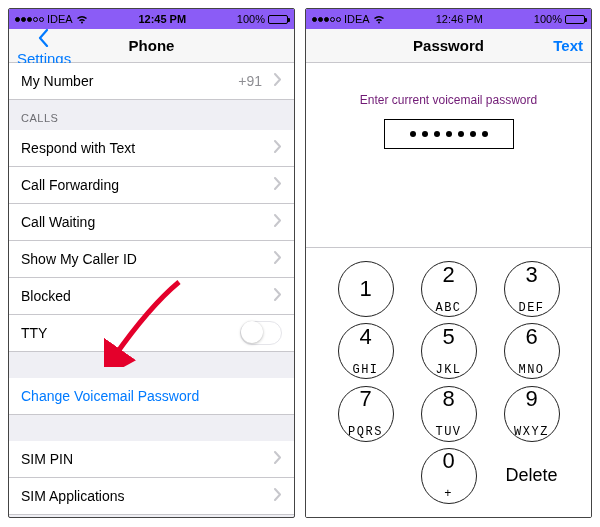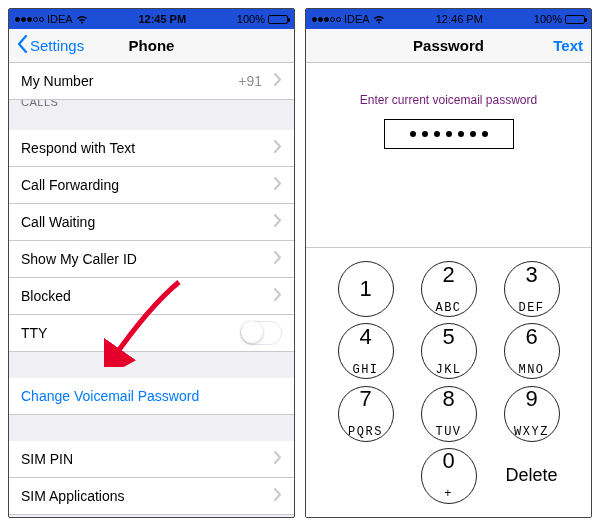--- a/index.html
+++ b/index.html
@@ -10,21 +10,21 @@
   }
   .phone {
     width: 288px; height: 510px;
     border: 1px solid #444; border-radius: 2px;
     background: #efeff4;
     display: flex; flex-direction: column;
     overflow: hidden; position: relative;
   }
   .phone.right { background: #fff; }
   .statusbar {
-    height: 20px; background: #1d4ed8;
+    height: 20px; background: #8b5cf6;
     display: flex; align-items: center; justify-content: space-between;
     padding: 0 6px; font-size: 11px; color: #000;
     border-bottom: 0;
   }
   .sb-left, .sb-right { display: flex; align-items: center; gap: 3px; }
   .sb-dots { display: flex; gap: 1px; align-items: center; }
   .dot { width: 5px; height: 5px; border: 0.7px solid #000; border-radius: 50%; }
   .dot.filled { background: #000; }
   .battery {
     width: 20px; height: 9px; border: 1px solid #000; border-radius: 2px;
@@ -41,37 +41,37 @@
     border-bottom: 1px solid #c8c7cc;
     display: flex; align-items: center; justify-content: center;
     position: relative;
   }
   .nav-title { font-size: 15px; font-weight: 600; color: #000; }
   .nav-left, .nav-right {
     position: absolute; top: 0; height: 100%;
     display: flex; align-items: center;
     font-size: 15px; color: #007aff; padding: 0 8px;
   }
-  .nav-left { left: 0; }
+  .nav-left { left: 0; flex-direction: column; }
   .nav-right { right: 0; font-weight: 600; }
   .chev-left { margin-right: 2px; }
   .content { flex: 1; overflow: hidden; }
   .row {
     background: #fff; height: 37px;
     border-bottom: 1px solid #c8c7cc;
     display: flex; align-items: center;
     padding: 0 12px; font-size: 14px; color: #000;
     position: relative;
   }
   .row .label { flex: 1; }
   .row .value { color: #8e8e93; margin-right: 12px; }
   .row .chev { color: #c7c7cc; }
   .section-header {
     height: 30px; display: flex; align-items: flex-end;
-    padding: 0 12px 22px; font-size: 11px; color: #6d6d72;
+    padding: 0 12px 6px; font-size: 11px; color: #6d6d72;
     letter-spacing: 0.5px;
   }
   .gap { height: 26px; }
   .row.link .label { color: #007aff; }
   .switch {
     width: 42px; height: 24px; border-radius: 12px;
     background: #fff; border: 1.5px solid #e5e5ea;
     position: relative; margin-left: auto;
   }
   .switch-knob {

